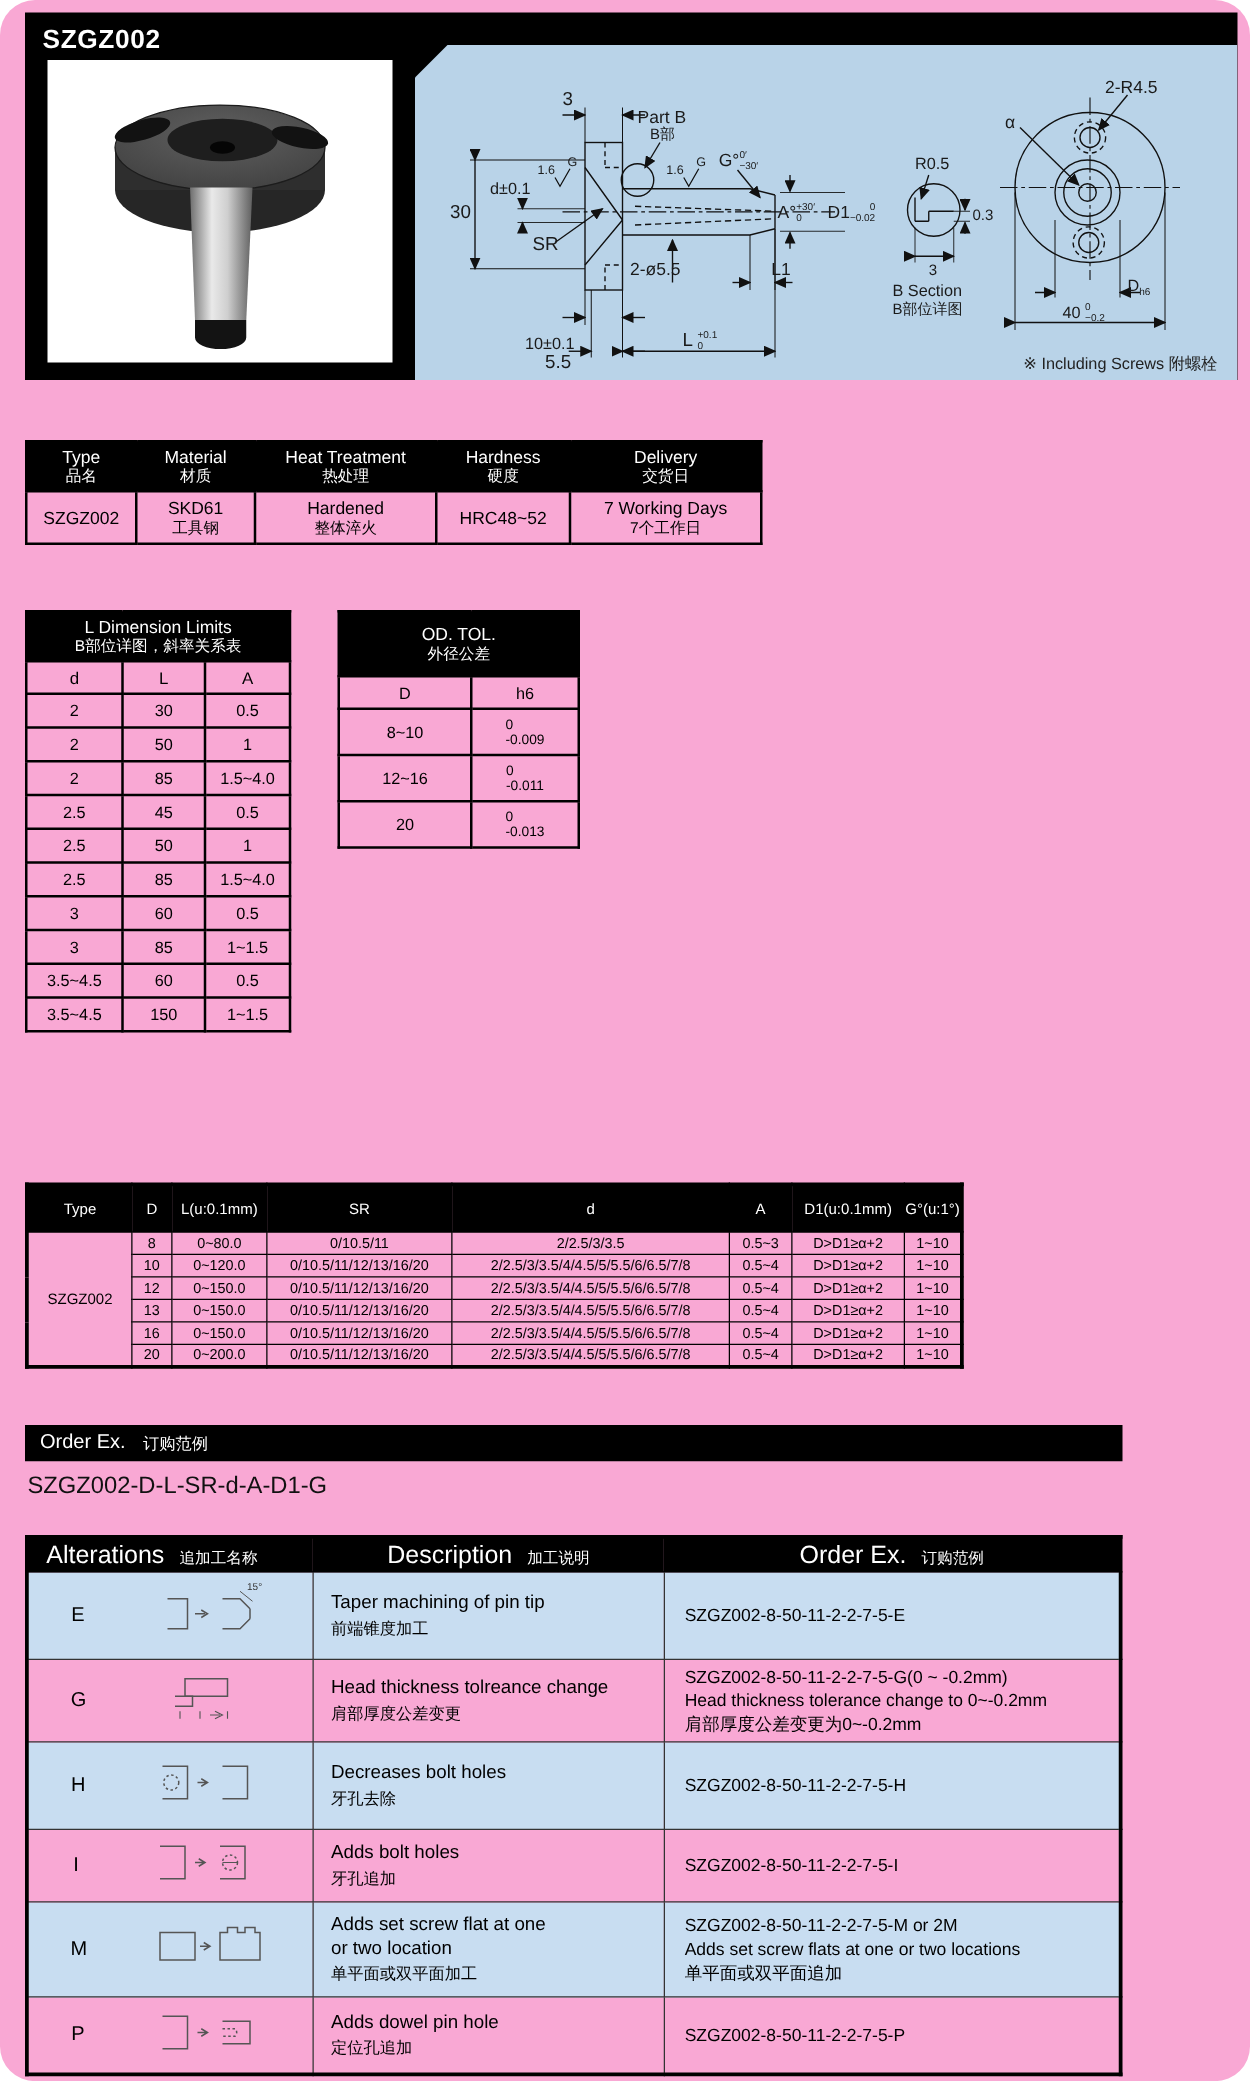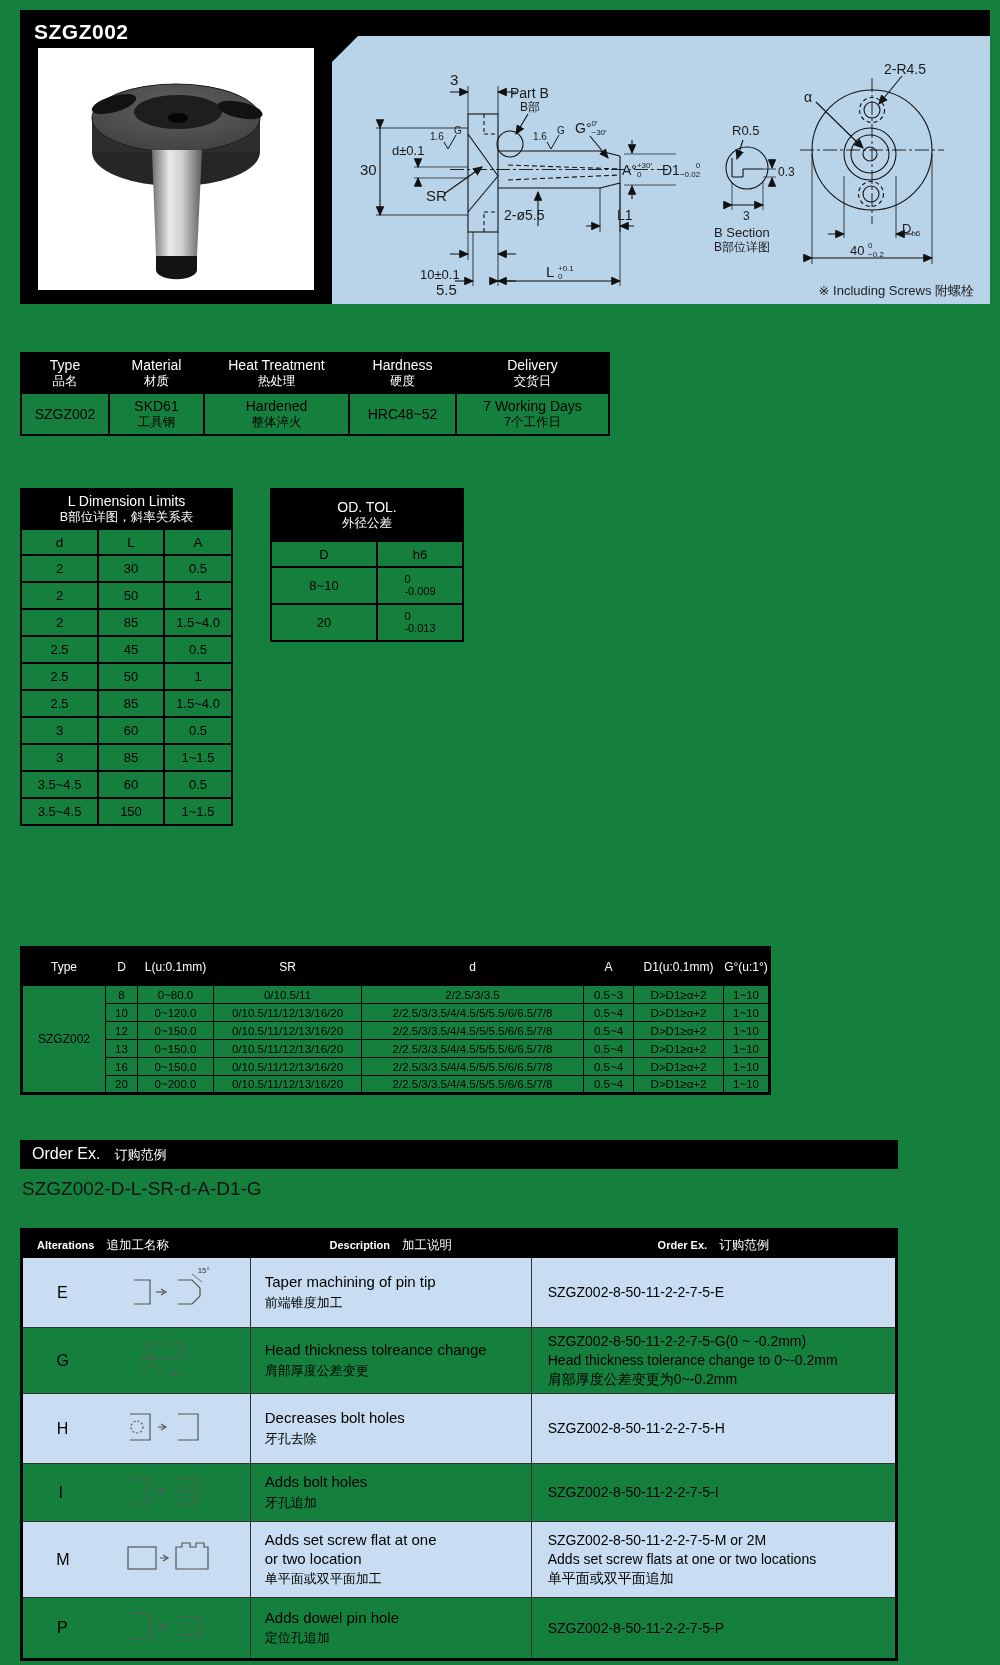--- a/index.html
+++ b/index.html
@@ -1,18 +1,18 @@
 <!DOCTYPE html>
 <html><head>
 <meta charset="utf-8">
 <style>
   html,body{margin:0;padding:0;background:#fff;}
   *{box-sizing:border-box;}
   body{font-family:"Liberation Sans","DejaVu Sans",sans-serif;color:#000;}
-  #page{position:relative;width:1000px;height:1665px;background:#15803d;overflow:hidden;}
+  #page{position:relative;width:1000px;height:1665px;background:#f9a8d4;overflow:hidden;border-radius:28px;}
 
   
   #hero{position:absolute;left:20px;top:10px;width:970px;height:294px;background:#000;}
   #hero-title{position:absolute;left:14px;top:10px;color:#fff;font-size:21px;font-weight:bold;letter-spacing:.5px;}
   #photo-box{position:absolute;left:18px;top:38px;width:276px;height:242px;background:#fff;}
   #draw-panel{position:absolute;left:312px;top:26px;right:0;bottom:0;background:#b9d3e8;
     clip-path:polygon(26px 0,100% 0,100% 100%,0 100%,0 26px);}
   #draw-panel svg.lines{position:absolute;left:0;top:0;}
   .dlabel{position:absolute;font-size:12px;color:#1a1a1a;white-space:nowrap;line-height:1.05;}
   .dlabel.big{font-size:15px;}
@@ -53,21 +53,21 @@
   #order-bar{position:absolute;left:20px;top:1140px;width:878px;height:29px;background:#000;color:#fff;
     display:flex;align-items:center;padding-left:12px;}
   #order-bar .en{font-size:16px;margin-right:14px;}
   #order-bar .zh{font-size:13px;}
   #order-formula{position:absolute;left:22px;top:1178px;font-size:19px;color:#111;}
 
   
   #alt-table{position:absolute;left:20px;top:1228px;width:878px;border:3px solid #000;}
   #alt-table td{border-width:1px;border-color:#333;}
   #alt-table td.hd{background:#000;color:#fff;height:28px;border-color:#000;text-align:left;padding-left:14px;}
-  #alt-table td.hd .en{font-size:11px;font-weight:bold;margin-right:12px;}
+  #alt-table td.hd .en{font-size:20px;font-weight:normal;margin-right:12px;}
   #alt-table td.hd .zh{font-size:12.5px;}
   #alt-table td.hd.c2,#alt-table td.hd.c3{text-align:center;padding-left:0;}
   #alt-table tr.hl td{background:#c8ddf1;}
   .codecell{display:flex;align-items:center;justify-content:space-around;padding:0 8px;}
   .code-letter{font-size:16px;}
   .desc{ text-align:left;padding-left:14px;}
   .desc .den{font-size:15px;white-space:pre-line;line-height:1.25;}
   .desc .dzh{font-size:13px;margin-top:2px;}
   .ordercell{text-align:left;padding-left:16px;}
   .ordercell div{font-size:14px;line-height:1.35;}
@@ -372,20 +372,25 @@
     <tr>
       <td class="colhd">D</td>
       <td class="colhd">h6</td>
     </tr>
     <tr>
           <td>8~10</td>
           <td><span class="tol">0
 -0.009</span></td>
         </tr>
     <tr>
+          <td>12~16</td>
+          <td><span class="tol">0
+-0.011</span></td>
+        </tr>
+    <tr>
           <td>20</td>
           <td><span class="tol">0
 -0.013</span></td>
         </tr>
   </tbody>
     </table>
 
   <table id="spec-table">
     <colgroup>
         <col style="width:84px">

